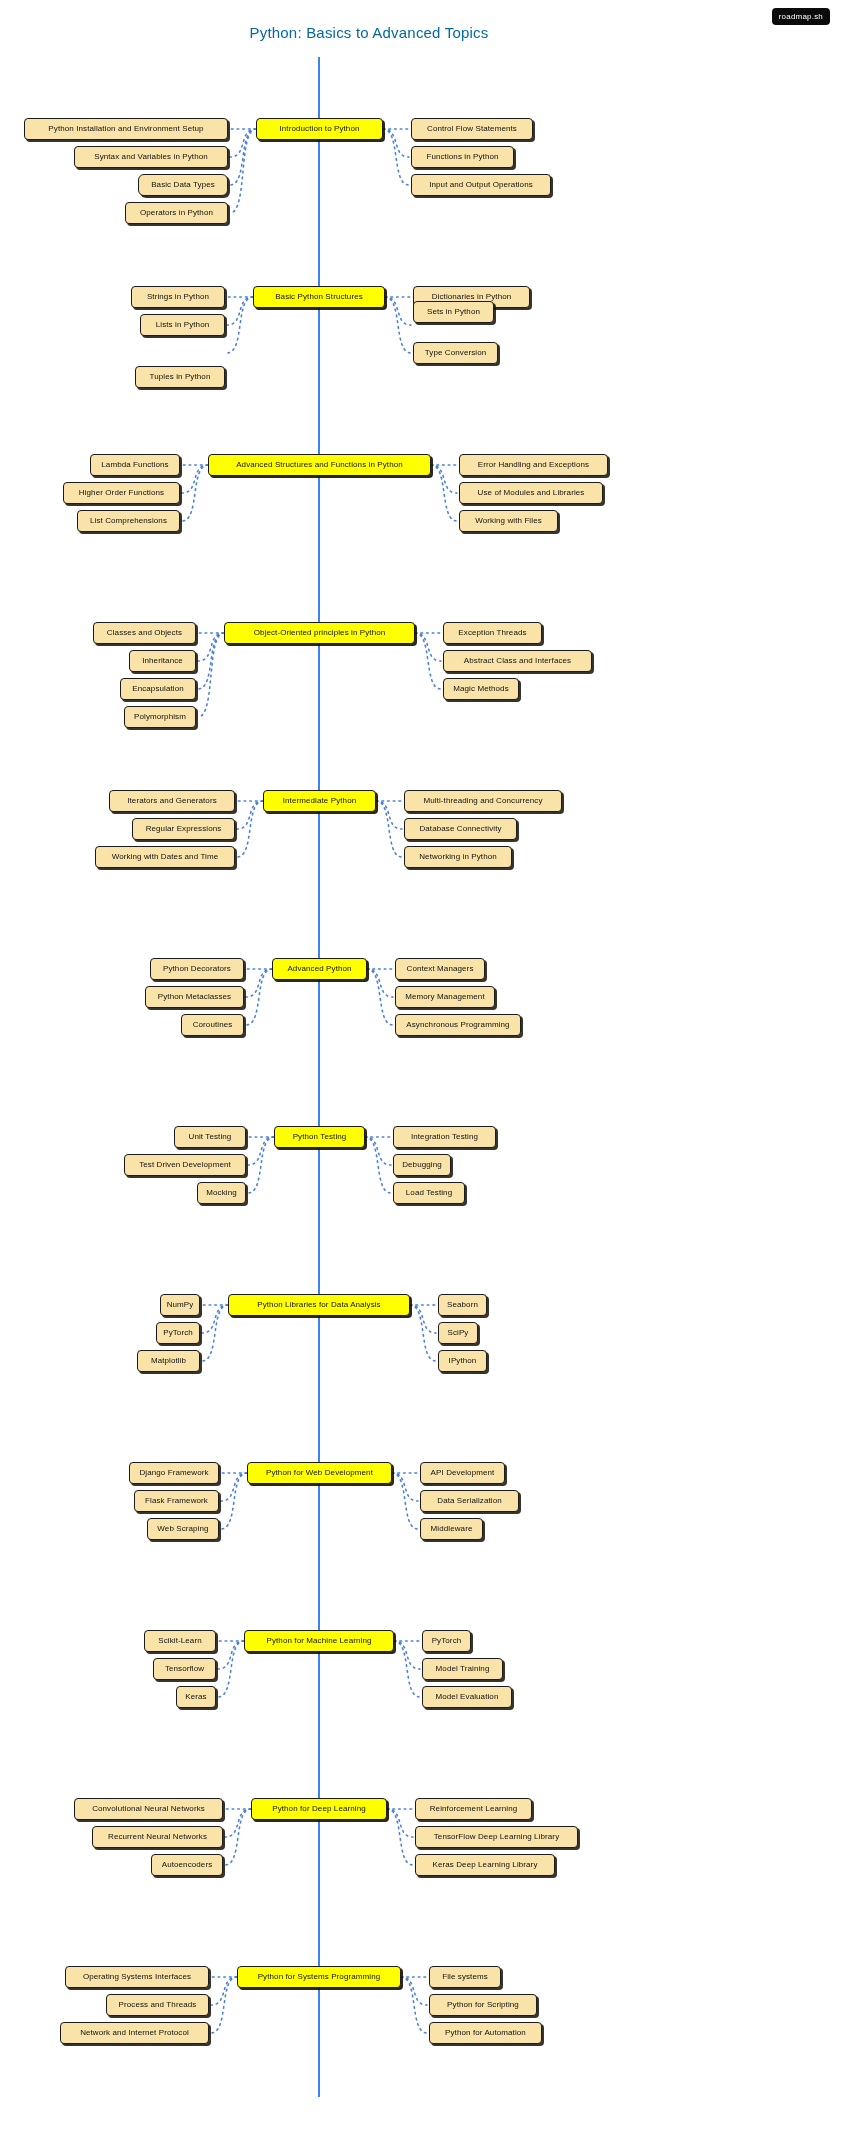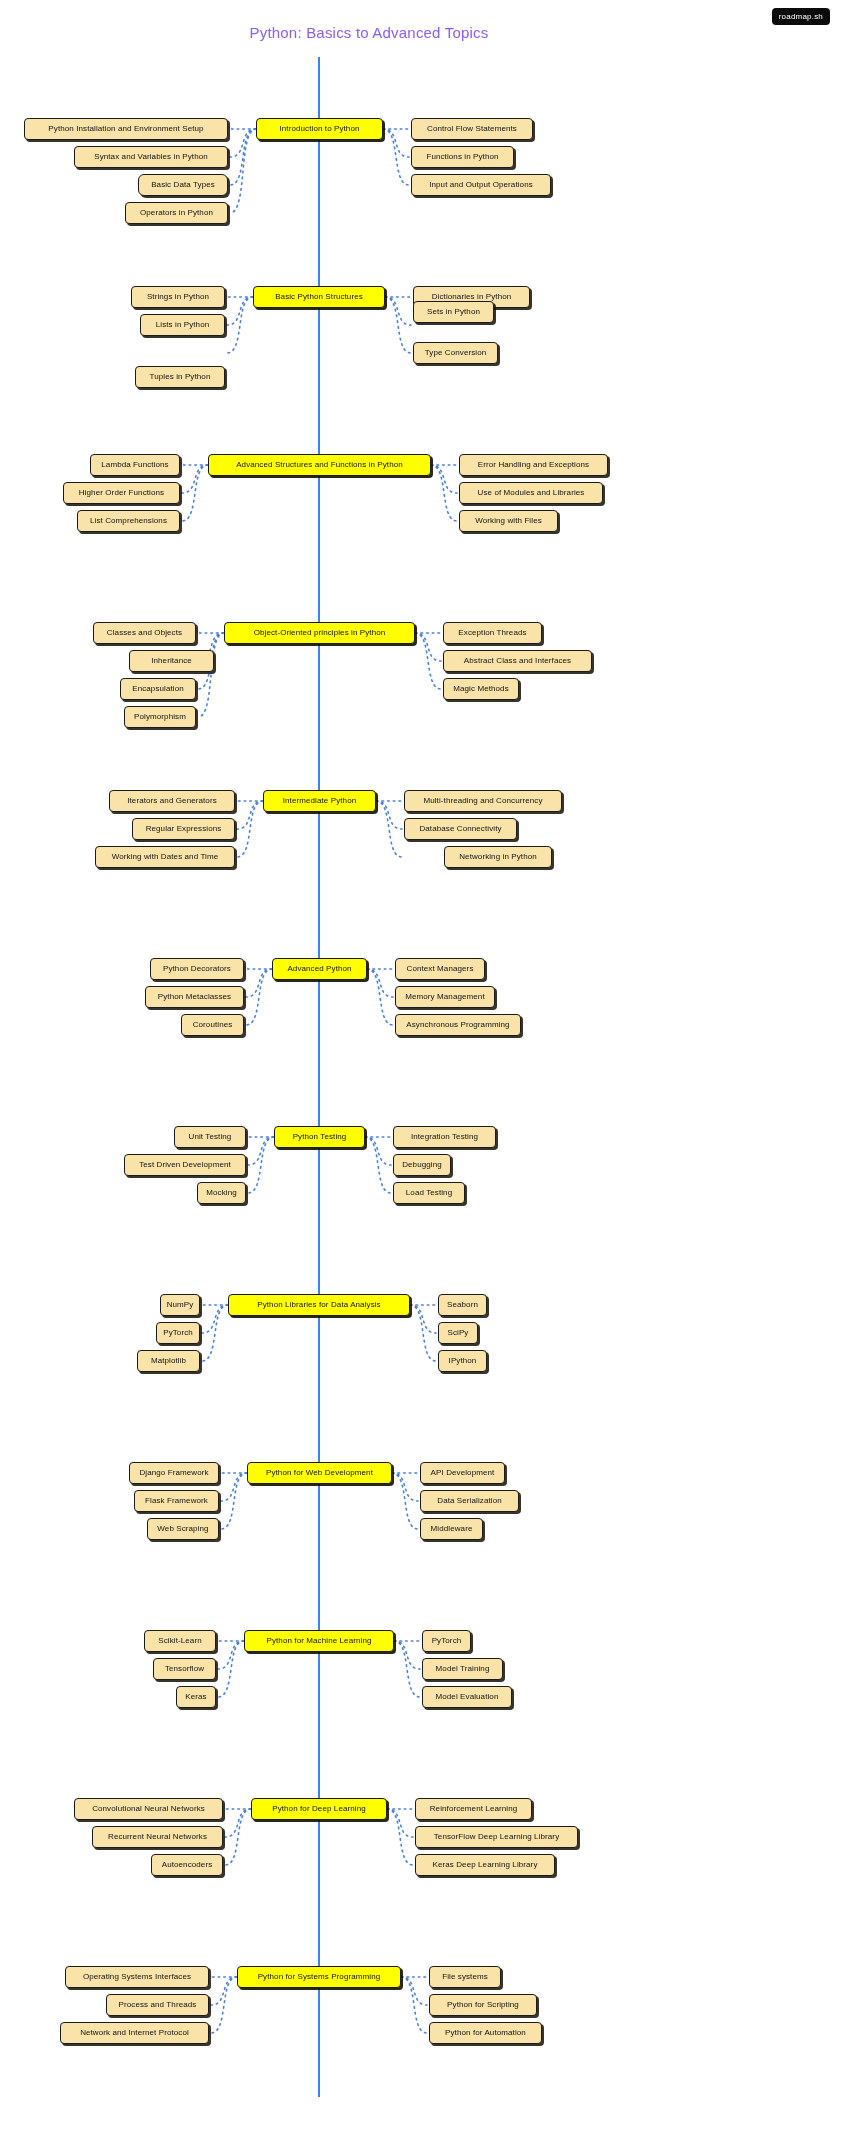--- a/index.html
+++ b/index.html
@@ -17,21 +17,21 @@
     position:absolute;top:8px;right:20px;
     background:#0b0b0b;color:#ffffff;
     font-size:8px;letter-spacing:.2px;
     padding:4px 7px;border-radius:4px;
     z-index:50;white-space:nowrap;
   }
 
   
   .title{
     position:absolute;top:24px;left:0;width:738px;
-    text-align:center;font-size:15px;color:#8b5cf6;
+    text-align:center;font-size:15px;color:#0369a1;
     font-weight:400;letter-spacing:.2px;
   }
 
   
   #spine{
     position:absolute;left:318px;top:57px;
     width:2px;height:2040px;background:#3b82f6;
     z-index:1;
   }
 
@@ -171,33 +171,33 @@
       <div class="node" style="left: 413px; top: 342px; width: 85px;">Type Conversion</div>
       <div class="node root" style="left: 208px; top: 454px; width: 223px;">Advanced Structures and Functions in Python</div>
       <div class="node" style="left: 90px; top: 454px; width: 90px;">Lambda Functions</div>
       <div class="node" style="left: 63px; top: 482px; width: 117px;">Higher Order Functions</div>
       <div class="node" style="left: 77px; top: 510px; width: 103px;">List Comprehensions</div>
       <div class="node" style="left: 459px; top: 454px; width: 149px;">Error Handling and Exceptions</div>
       <div class="node" style="left: 459px; top: 482px; width: 144px;">Use of Modules and Libraries</div>
       <div class="node" style="left: 459px; top: 510px; width: 99px;">Working with Files</div>
       <div class="node root" style="left: 224px; top: 622px; width: 191px;">Object-Oriented principles in Python</div>
       <div class="node" style="left: 93px; top: 622px; width: 103px;">Classes and Objects</div>
-      <div class="node" style="left: 129px; top: 650px; width: 85px;">Inheritance</div>
+      <div class="node" style="left: 129px; top: 650px; width: 67px;">Inheritance</div>
       <div class="node" style="left: 120px; top: 678px; width: 76px;">Encapsulation</div>
       <div class="node" style="left: 124px; top: 706px; width: 72px;">Polymorphism</div>
       <div class="node" style="left: 443px; top: 622px; width: 99px;">Exception Threads</div>
       <div class="node" style="left: 443px; top: 650px; width: 149px;">Abstract Class and Interfaces</div>
       <div class="node" style="left: 443px; top: 678px; width: 76px;">Magic Methods</div>
       <div class="node root" style="left: 263px; top: 790px; width: 113px;">Intermediate Python</div>
       <div class="node" style="left: 109px; top: 790px; width: 126px;">Iterators and Generators</div>
       <div class="node" style="left: 132px; top: 818px; width: 103px;">Regular Expressions</div>
       <div class="node" style="left: 95px; top: 846px; width: 140px;">Working with Dates and Time</div>
       <div class="node" style="left: 404px; top: 790px; width: 158px;">Multi-threading and Concurrency</div>
       <div class="node" style="left: 404px; top: 818px; width: 113px;">Database Connectivity</div>
-      <div class="node" style="left: 404px; top: 846px; width: 108px; margin-left: 40px;">Networking in Python</div>
+      <div class="node" style="left: 404px; top: 846px; width: 108px;">Networking in Python</div>
       <div class="node root" style="left: 272px; top: 958px; width: 95px;">Advanced Python</div>
       <div class="node" style="left: 150px; top: 958px; width: 94px;">Python Decorators</div>
       <div class="node" style="left: 145px; top: 986px; width: 99px;">Python Metaclasses</div>
       <div class="node" style="left: 181px; top: 1014px; width: 63px;">Coroutines</div>
       <div class="node" style="left: 395px; top: 958px; width: 90px;">Context Managers</div>
       <div class="node" style="left: 395px; top: 986px; width: 100px; padding-left: 8px;">Memory Management</div>
       <div class="node" style="left: 395px; top: 1014px; width: 126px;">Asynchronous Programming</div>
       <div class="node root" style="left: 274px; top: 1126px; width: 91px;">Python Testing</div>
       <div class="node" style="left: 174px; top: 1126px; width: 72px;">Unit Testing</div>
       <div class="node" style="left: 124px; top: 1154px; width: 122px;">Test Driven Development</div>

